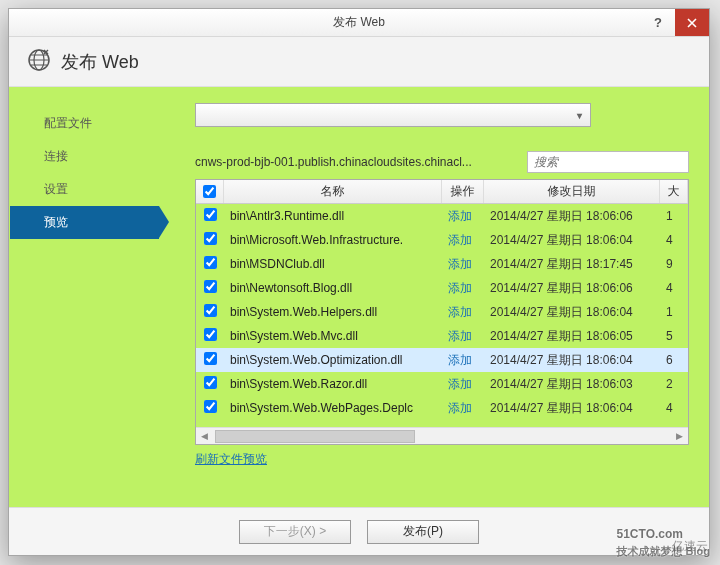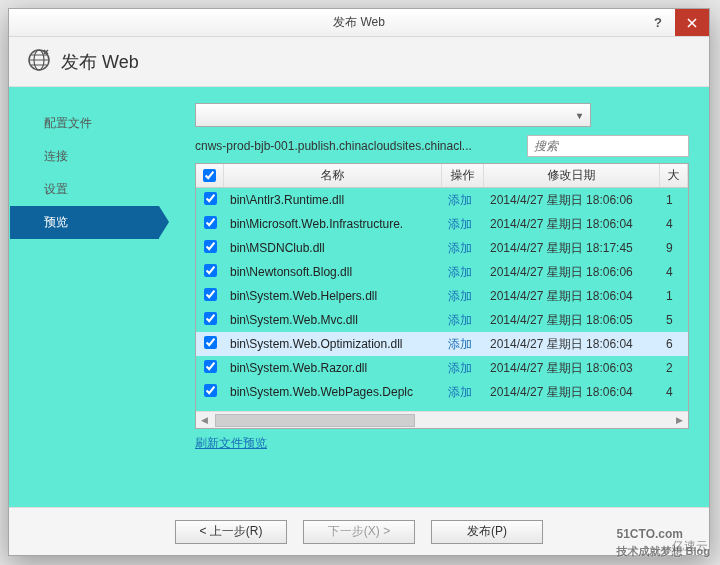--- a/index.html
+++ b/index.html
@@ -1,36 +1,36 @@
 <!DOCTYPE html>
 <html><head>
 <meta charset="utf-8">
 <style>
 *{box-sizing:border-box;margin:0;padding:0;font-family:"Microsoft YaHei","Segoe UI",sans-serif;font-size:12px}
 body{background:#e8e8e8;width:720px;height:565px;overflow:hidden;position:relative}
-.window{position:absolute;left:8px;top:8px;width:702px;height:548px;background:#5eead4;border:1px solid #a6a6a6;box-shadow:0 8px 28px rgba(0,0,0,.35)}
+.window{position:absolute;left:8px;top:8px;width:702px;height:548px;background:#bef264;border:1px solid #a6a6a6;box-shadow:0 8px 28px rgba(0,0,0,.35)}
 .titlebar{height:28px;background:linear-gradient(#fff,#f0f0f0);border-bottom:1px solid #d8d8d8;display:flex;align-items:center;position:relative}
 .titletext{position:absolute;left:50%;transform:translateX(-50%);color:#444}
 .winbtns{margin-left:auto;display:flex;height:100%}
 .winbtn{width:34px;height:100%;display:flex;align-items:center;justify-content:center}
 .winbtn svg{width:10px;height:10px}
 .help{color:#555;font-size:13px;font-weight:bold}
 .close{background:#c0392b}
 .header{height:50px;background:#f3f3f3;border-bottom:1px solid #e0e0e0;display:flex;align-items:center;padding-left:18px;gap:10px}
 .header-title{font-size:18px;color:#333;font-weight:normal}
 .globe-icon svg{width:24px;height:24px}
 .body{display:flex;height:calc(100% - 28px - 50px - 48px)}
 .sidebar{width:150px;padding:20px 0 0 1px}
 .sb-item{padding:8px 0 8px 34px;color:#555;cursor:pointer}
 .sb-item.active{background:#0e639c;color:#fff;position:relative}
 .sb-item.active::after{content:"";position:absolute;right:-10px;top:0;width:0;height:0;border-top:16px solid transparent;border-bottom:16px solid transparent;border-left:10px solid #0e639c}
 .main{flex:1;padding:16px 20px 0 36px;display:flex;flex-direction:column}
 .profile-select{height:24px;border:1px solid #aaa;background:linear-gradient(#fff,#ebebeb);display:flex;align-items:center;justify-content:center;position:relative;font-weight:bold;width:396px}
 .profile-select .chev{position:absolute;right:8px;font-size:10px;color:#666}
-.pathrow{display:flex;align-items:center;margin-top:8px;gap:8px}
+.pathrow{display:flex;align-items:center;margin-top:24px;gap:8px}
 .pathtext{flex:1;color:#333;white-space:nowrap;overflow:hidden;text-overflow:ellipsis}
 .search{width:162px;height:22px;border:1px solid #bbb;padding:0 6px;color:#999;font-style:italic}
 .table-wrap{border:1px solid #aaa;margin-top:6px;height:266px;overflow:hidden;position:relative}
 .thead{display:flex;height:24px;background:linear-gradient(#fafafa,#ececec);border-bottom:1px solid #ccc}
 .th{border-right:1px solid #ddd;display:flex;align-items:center;padding:0 6px;color:#333}
 .th-chk{width:28px;justify-content:center}
 .th-name{flex:1;justify-content:center}
 .th-op{width:42px;justify-content:center}
 .th-date{width:176px;justify-content:center}
 .th-size{width:28px;justify-content:center}
@@ -187,21 +187,20 @@
         </div>
       </div>
 
       <div class="refresh-row">
         <span class="refresh-link">刷新文件预览</span>
       </div>
     </div>
   </div>
 
   <div class="footer">
-    <div class="btn">&lt; 上一步(R)</div>
     <div class="btn disabled">下一步(X) &gt;</div>
     <div class="btn">发布(P)</div>
   </div>
 </div>
 
 <div class="watermark">
   <span>51CTO.com</span>
   <small>技术成就梦想 Blog</small>
 </div>
 <div class="watermark2">亿速云</div>

